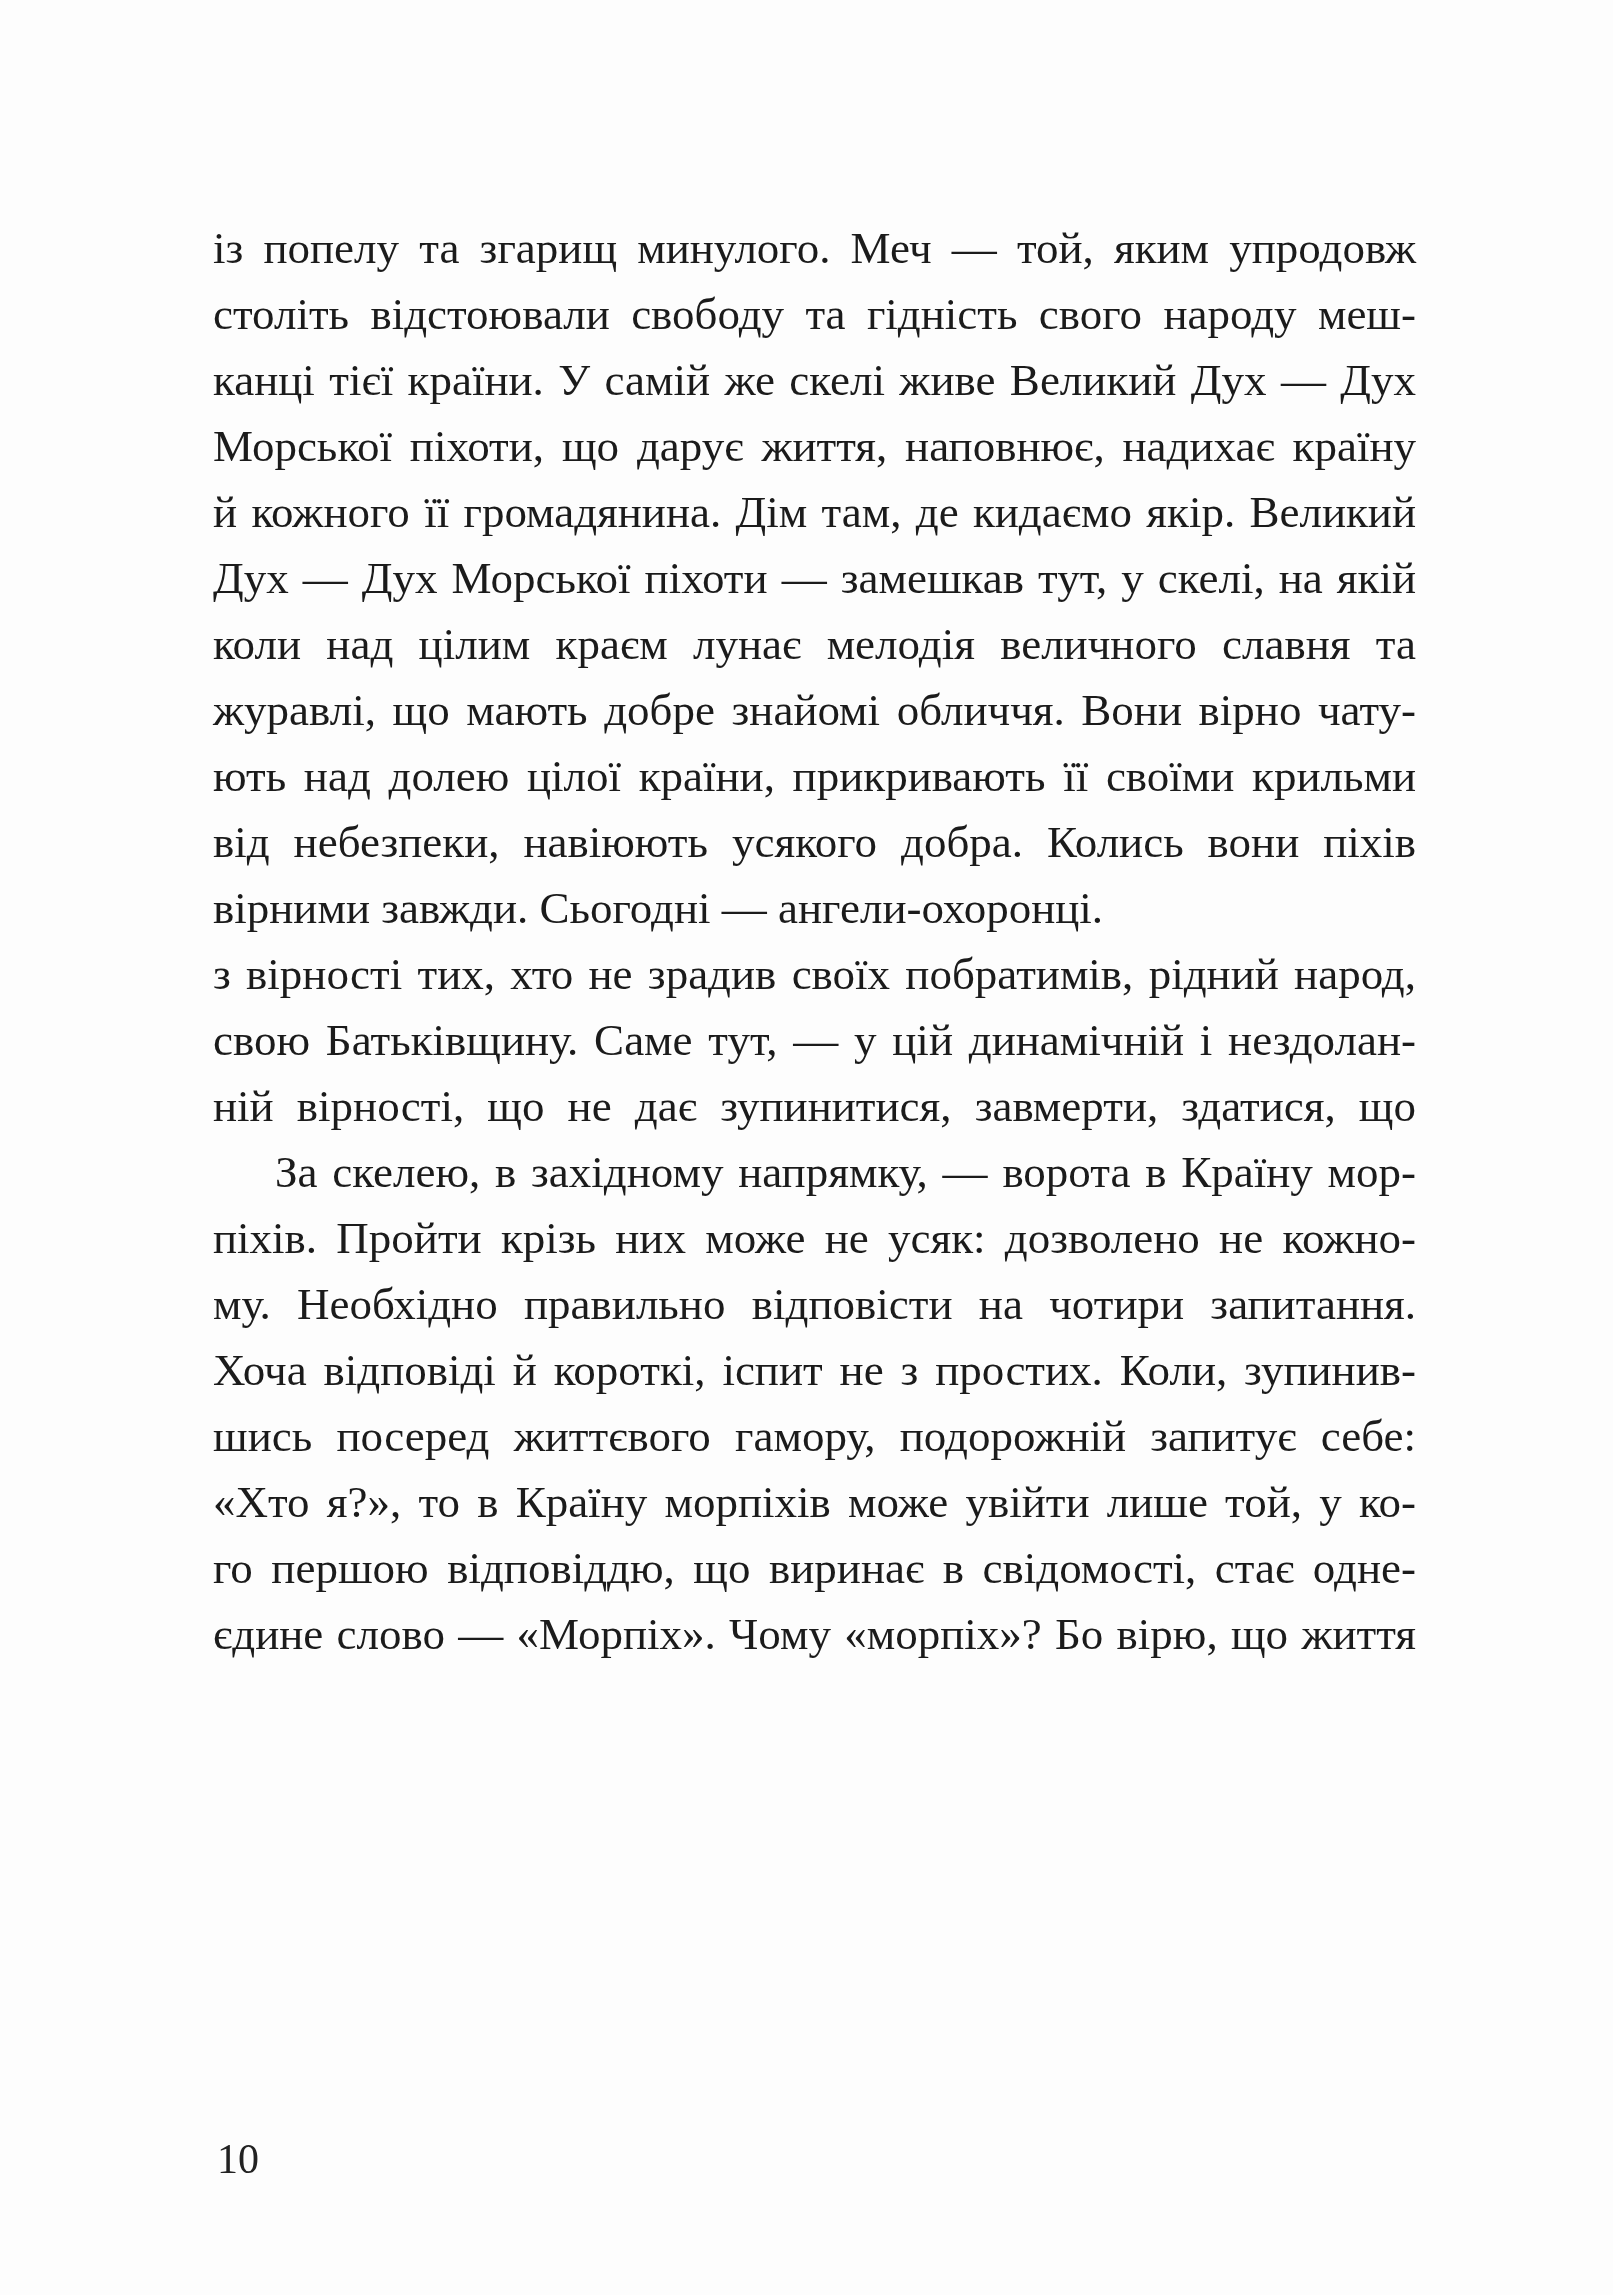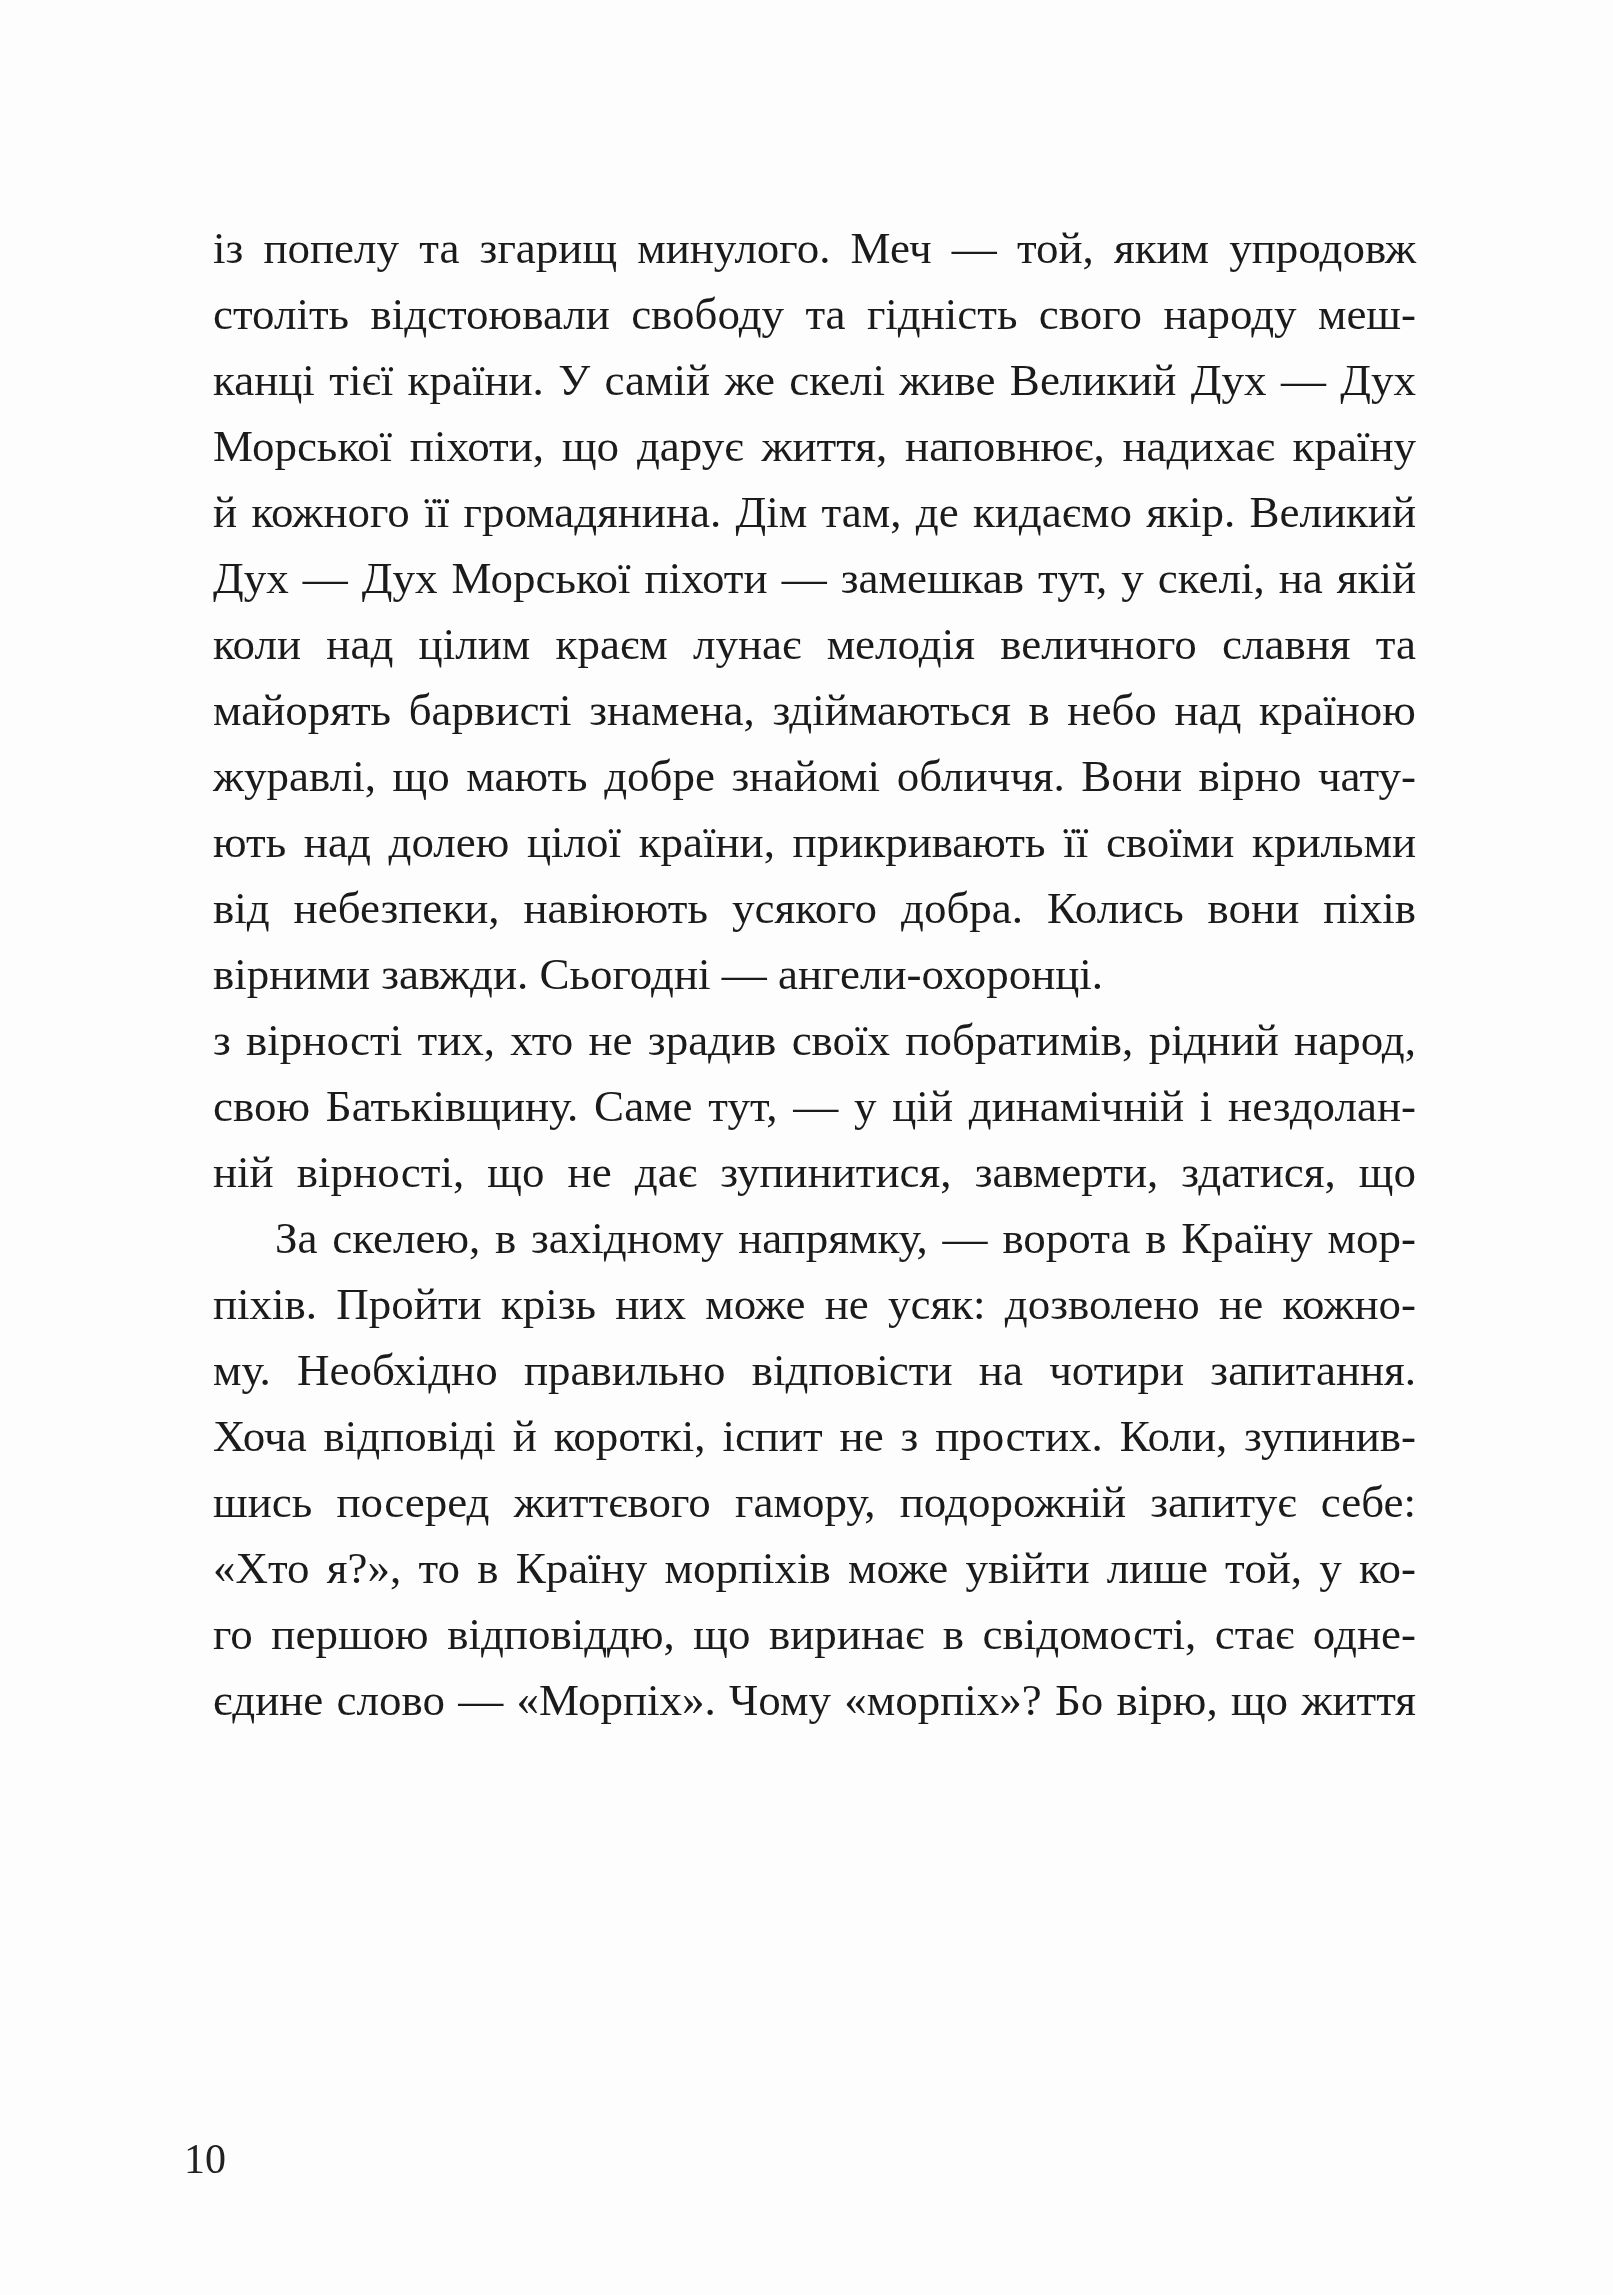--- a/index.html
+++ b/index.html
@@ -40,41 +40,40 @@
     overflow: visible;
   }
   .line.para-end {
     text-align-last: left;
   }
   .line.indent {
     text-indent: 62px;
   }
   .page-number {
     position: absolute;
-    left: 184px;
+    left: 217px;
     top: 2136px;
     font-size: 42px;
     line-height: 47px;
     color: #222222;
   }
 </style>
 </head>
 <body>
 
 <div class="book-page">
   <main class="text-block" id="text-block">
       <div class="paragraph">
         <div class="line">із попелу та згарищ минулого. Меч — той, яким упродовж</div>
         <div class="line">століть відстоювали свободу та гідність свого народу меш-</div>
         <div class="line">канці тієї країни. У самій же скелі живе Великий Дух — Дух</div>
         <div class="line">Морської піхоти, що дарує життя, наповнює, надихає країну</div>
         <div class="line">й кожного її громадянина. Дім там, де кидаємо якір. Великий</div>
         <div class="line">Дух — Дух Морської піхоти — замешкав тут, у скелі, на якій</div>
         <div class="line">коли над цілим краєм лунає мелодія величного славня та</div>
-        <div class="line">майорять барвисті знамена, здіймаються в небо над країною</div>
         <div class="line">журавлі, що мають добре знайомі обличчя. Вони вірно чату-</div>
         <div class="line">ють над долею цілої країни, прикривають її своїми крильми</div>
         <div class="line">від небезпеки, навіюють усякого добра. Колись вони піхів</div>
         <div class="line para-end">вірними завжди. Сьогодні — ангели-охоронці.</div>
       </div>
       <div class="paragraph">
         <div class="line">з вірності тих, хто не зрадив своїх побратимів, рідний народ,</div>
         <div class="line">свою Батьківщину. Саме тут, — у цій динамічній і нездолан-</div>
         <div class="line">ній вірності, що не дає зупинитися, завмерти, здатися, що</div>
       </div>

